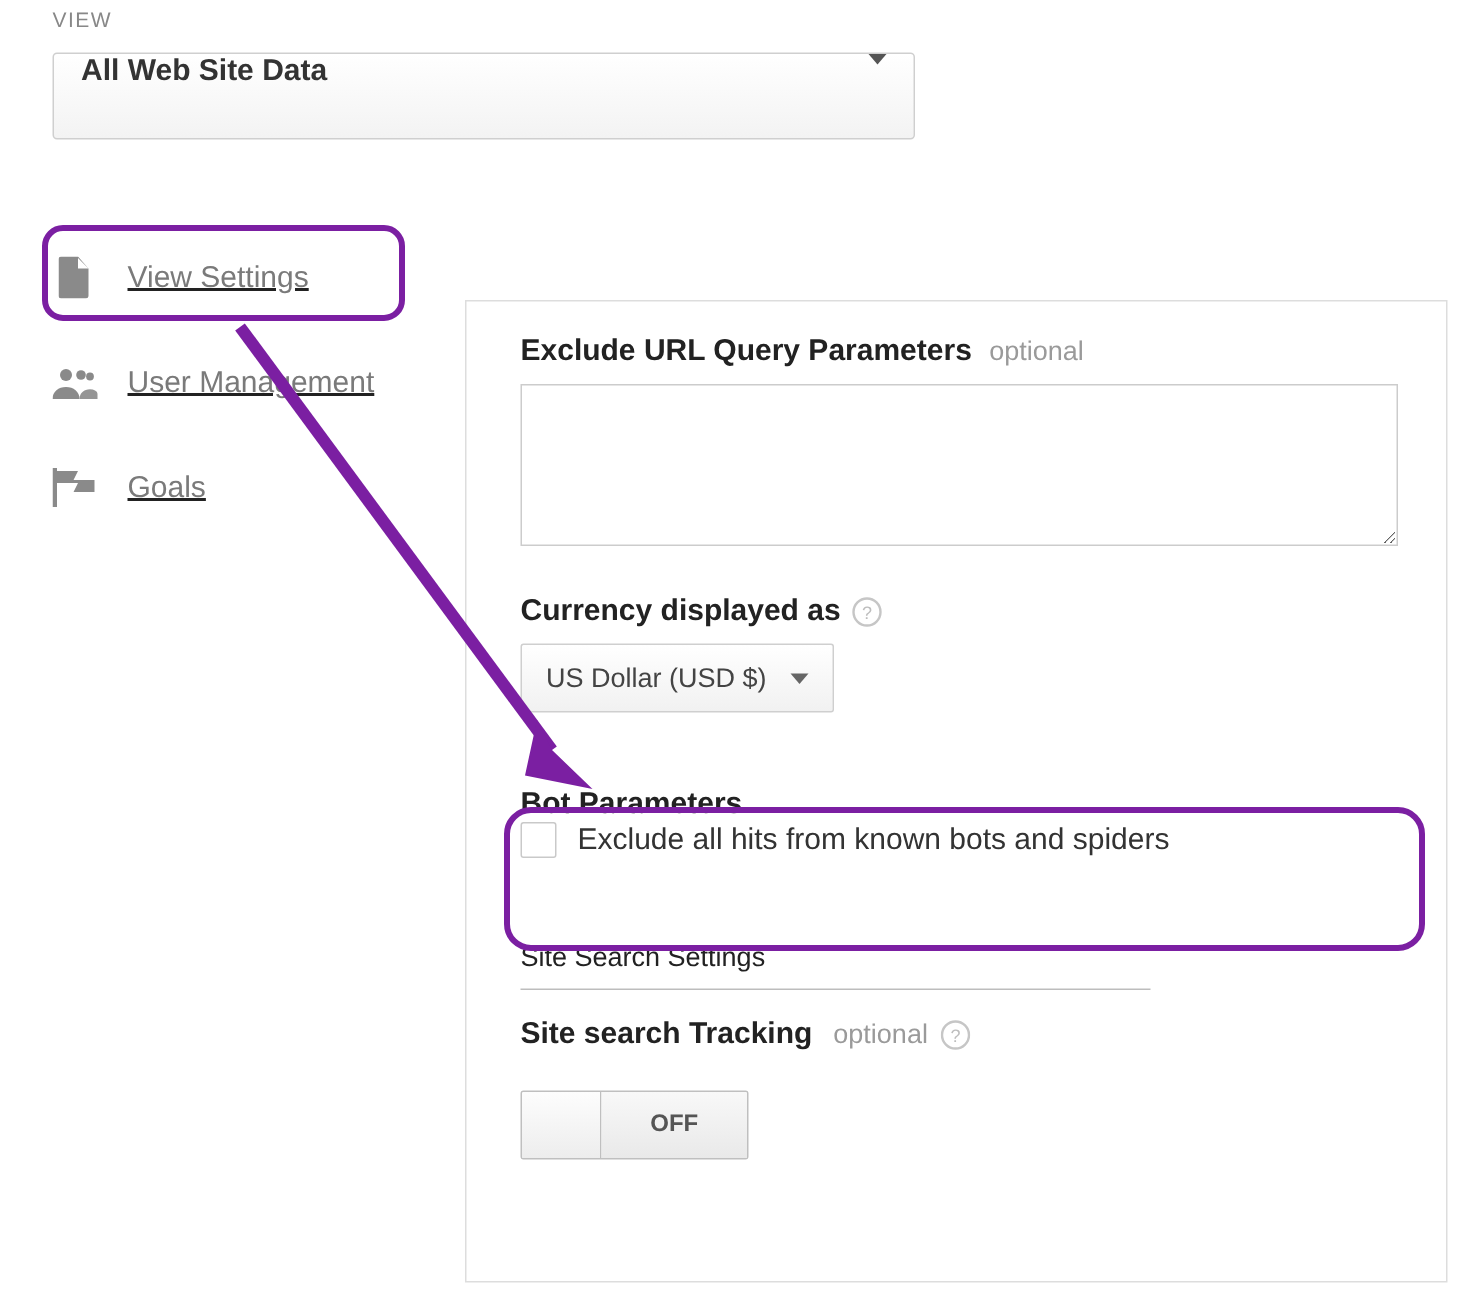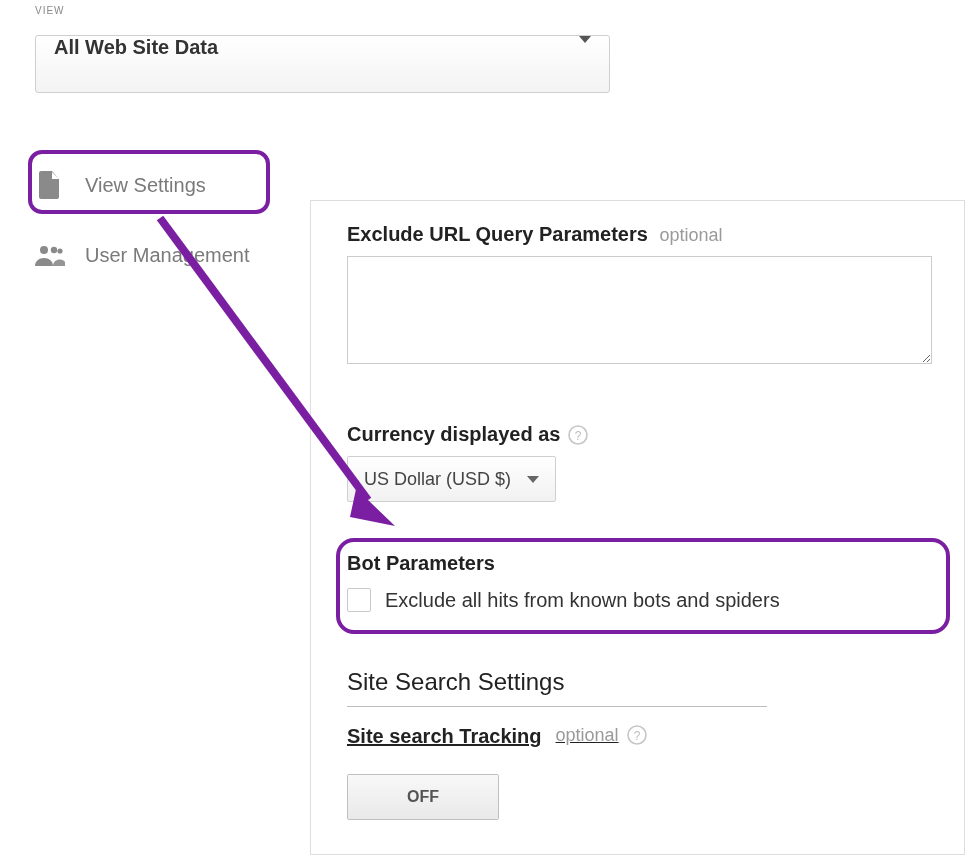--- a/index.html
+++ b/index.html
@@ -16,21 +16,21 @@
     position: relative;
     width: 980px;
     height: 866px;
   }
 
   
   .view-label {
     position: absolute;
     left: 35px;
     top: 5px;
-    font-size: 10px;
+    font-size: 14px;
     letter-spacing: 1px;
     color: #888;
   }
   .view-dropdown {
     position: absolute;
     left: 35px;
     top: 35px;
     width: 575px;
     height: 58px;
     border: 1px solid #cfcfcf;
@@ -60,20 +60,21 @@
     left: 35px;
     top: 150px;
     width: 250px;
   }
   .nav-row {
     display: flex;
     align-items: center;
     height: 70px;
     gap: 20px;
     cursor: pointer;
+    text-decoration: underline;
   }
   .nav-icon {
     width: 30px;
     display: flex;
     align-items: center;
     justify-content: center;
   }
   .nav-icon svg { fill: #8a8a8a; }
   .nav-text {
     font-size: 20px;
@@ -127,21 +128,21 @@
     margin-top: 10px;
     border: 1px solid #ccc;
     resize: both;
     box-sizing: border-box;
     font-size: 16px;
     padding: 8px;
     background: #fff;
   }
 
   
-  .currency-block { margin-top: 59px; }
+  .currency-block { margin-top: 32px; }
   .currency-title-row {
     display: flex;
     align-items: center;
     gap: 8px;
   }
   .help-icon {
     width: 20px; height: 20px;
   }
   .help-icon svg { display: block; }
   .currency-select {
@@ -167,21 +168,21 @@
     border-right: 6px solid transparent;
     border-top: 7px solid #666;
   }
 
   
   .bot-block { margin-top: 50px; position: relative; }
   .bot-row {
     display: flex;
     align-items: flex-end;
     gap: 14px;
-    margin-top: 13px;
+    margin-top: 0;
   }
   .bot-checkbox {
     width: 22px; height: 22px;
     border: 1px solid #c9c9c9;
     border-radius: 2px;
     background: #fff;
     cursor: pointer;
   }
   .bot-label {
     font-size: 20px;
@@ -195,45 +196,43 @@
     height: 96px;
     border: 4px solid #7b1fa2;
     border-radius: 18px;
     box-sizing: border-box;
     pointer-events: none;
   }
 
   
   .search-block { margin-top: 56px; }
   .search-heading {
-    font-size: 24px;
+    font-size: 18px;
     color: #222;
     border-bottom: 1px solid #bdbdbd;
     padding-bottom: 10px;
     width: 420px;
     margin: 0;
     font-weight: normal;
   }
   .search-tracking-row {
     margin-top: 18px;
     display: flex;
-    align-items: flex-start;
+    align-items: center;
     gap: 8px;
-    text-decoration: underline;
   }
   .toggle {
     margin-top: 26px;
     display: inline-flex;
     width: 150px;
     height: 44px;
     border: 1px solid #bfbfbf;
     border-radius: 2px;
     overflow: hidden;
     cursor: pointer;
-    flex-direction: column;
   }
   .toggle .knob {
     width: 52px;
     background: linear-gradient(#fdfdfd, #ededed);
     border-right: 1px solid #bfbfbf;
   }
   .toggle .state {
     flex: 1;
     display: flex;
     align-items: center;
@@ -279,20 +278,29 @@
         <svg width="30" height="22" viewBox="0 0 30 22">
             <circle cx="9" cy="6" r="4"></circle>
             <circle cx="19" cy="6" r="3.2"></circle>
             <circle cx="25" cy="7" r="2.6"></circle>
             <path d="M0 22c0-5 4-8 9-8s9 3 9 8H0z"></path>
             <path d="M18 22c0-4 3-6.5 7-6.5s6 2.5 6 6.5H18z" opacity="0.9"></path>
           </svg>
       </span>
       <span class="nav-text">User Management</span>
     </div>
+    <div class="nav-row">
+      <span class="nav-icon">
+        <svg width="30" height="26" viewBox="0 0 30 26">
+            <rect x="0" y="0" width="3" height="26"></rect>
+            <path d="M3 2 L17 2 L14 8 L28 8 L28 16 L14 16 L17 10 L3 10 Z"></path>
+          </svg>
+      </span>
+      <span class="nav-text">Goals</span>
+    </div>
   </nav>
 
   <div class="highlight-box-1"></div>
 
   <section class="panel">
 
     <p class="field-title qparams-title">
       <span>Exclude URL Query Parameters</span>
       <span class="hint">optional</span>
     </p>

